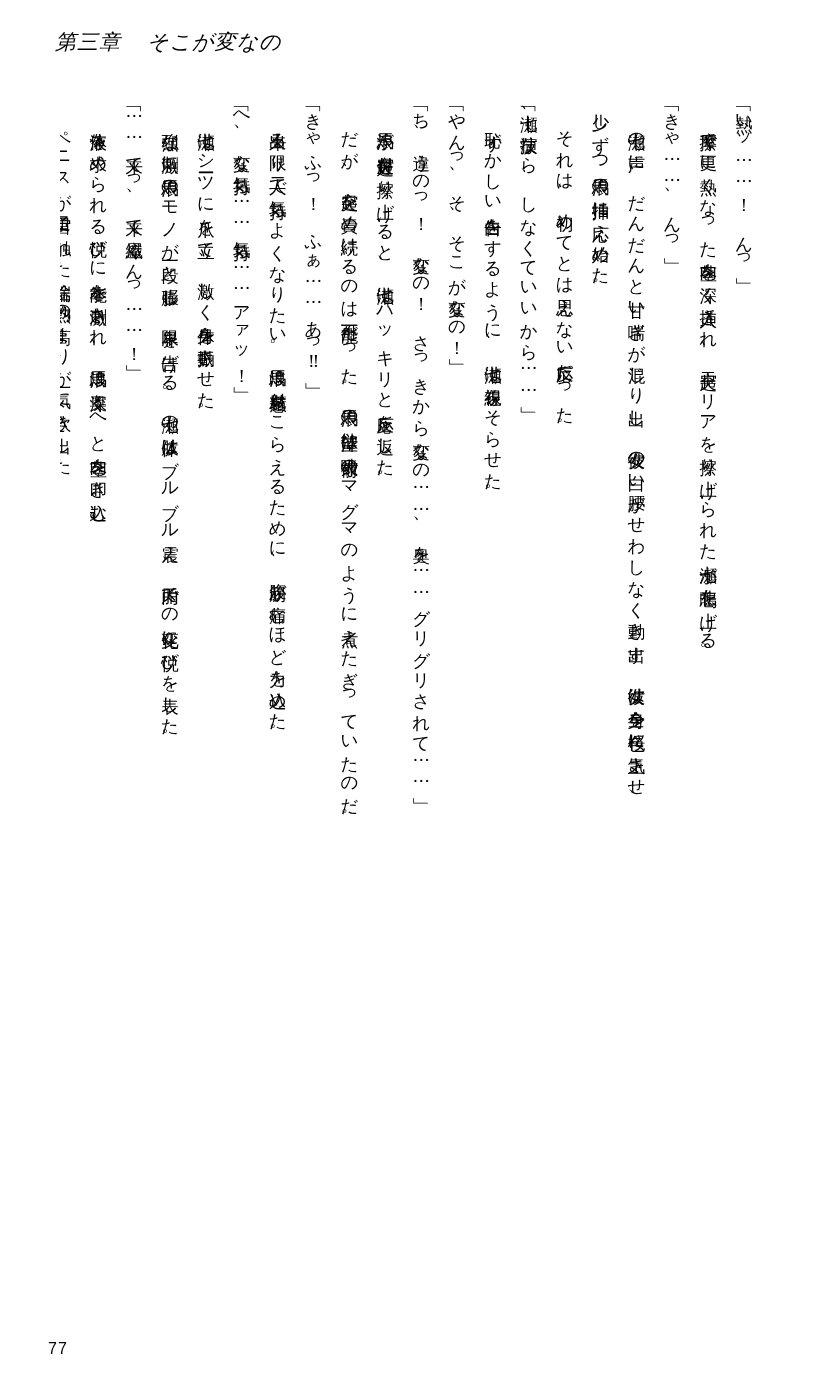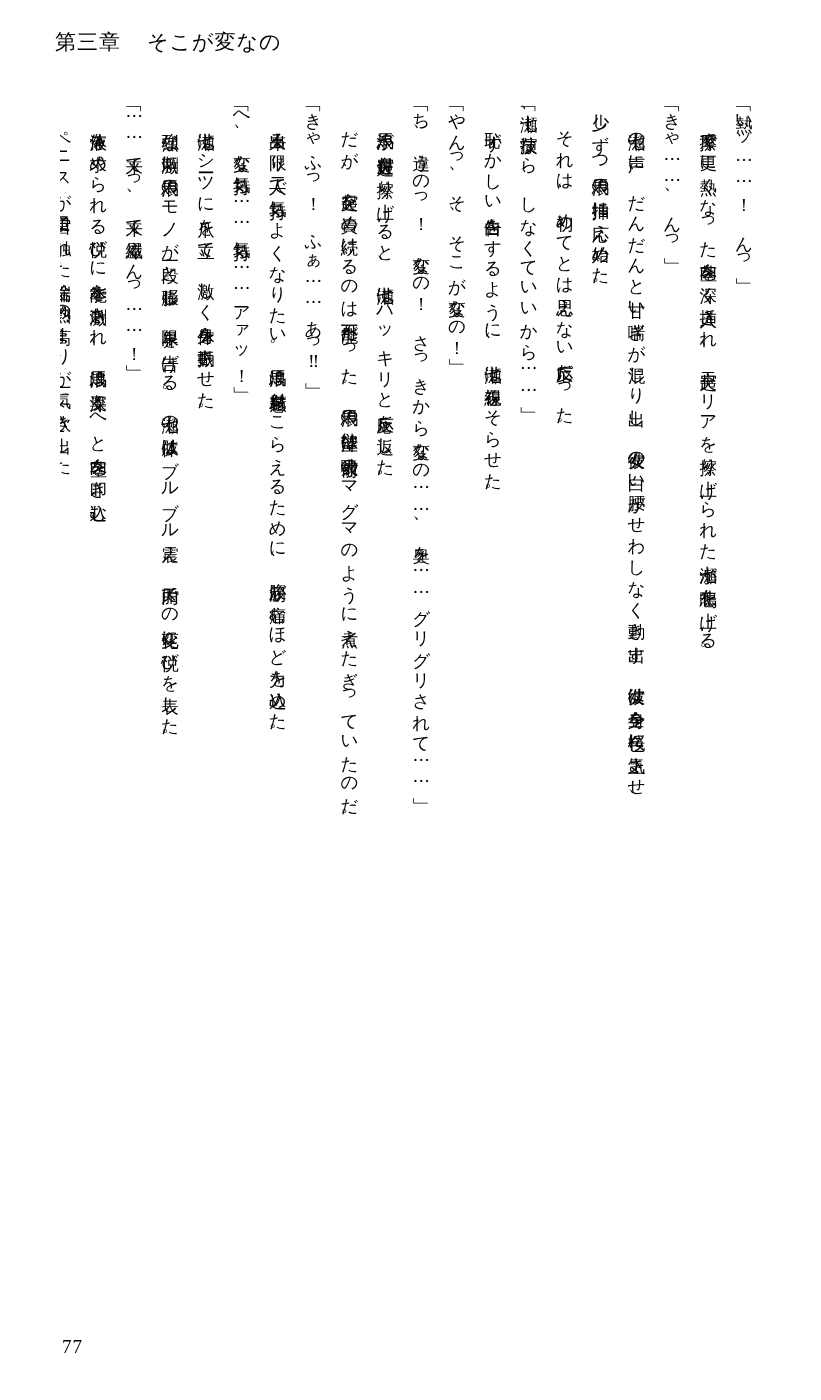--- a/index.html
+++ b/index.html
@@ -23,20 +23,21 @@
     top: 28px;
     left: 55px;
     right: 55px;
     height: 40px;
     display: flex;
     align-items: baseline;
     gap: 26px;
     font-size: 21px;
     letter-spacing: 1px;
     font-weight: 500;
+    font-style: italic;
   }
   .header .chapter-number {
     white-space: nowrap;
   }
   .header .chapter-title {
     white-space: nowrap;
   }
 
   
   .body-block {
@@ -56,24 +57,24 @@
   }
   .para {
     margin: 0;
     padding: 0;
     text-indent: 0;
   }
 
   
   .page-number {
     position: absolute;
-    left: 62px;
+    left: 48px;
     bottom: 42px;
-    font-size: 19px;
-    font-family: Liberation Serif, serif;
+    font-size: 16px;
+    font-family: Liberation Sans, sans-serif;
     letter-spacing: 1px;
   }
 </style>
 </head>
 <body>
 
 <div class="page">
 
   <div class="header">
     <span class="chapter-number">第三章</span>

